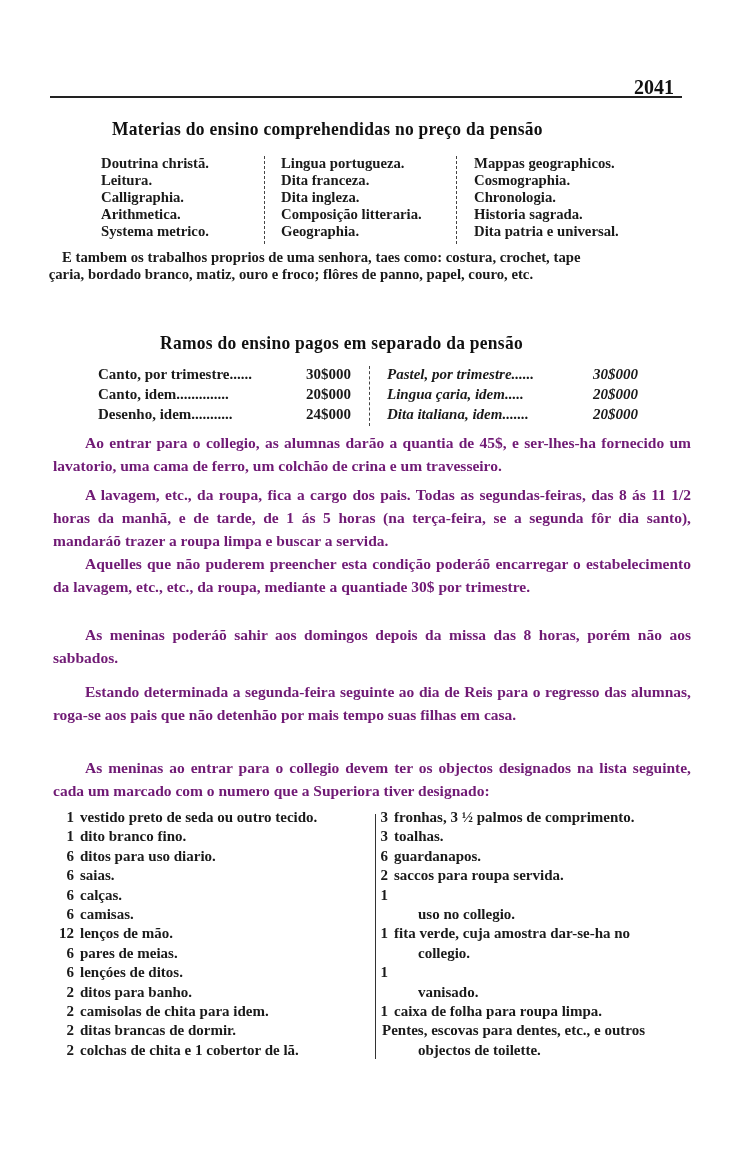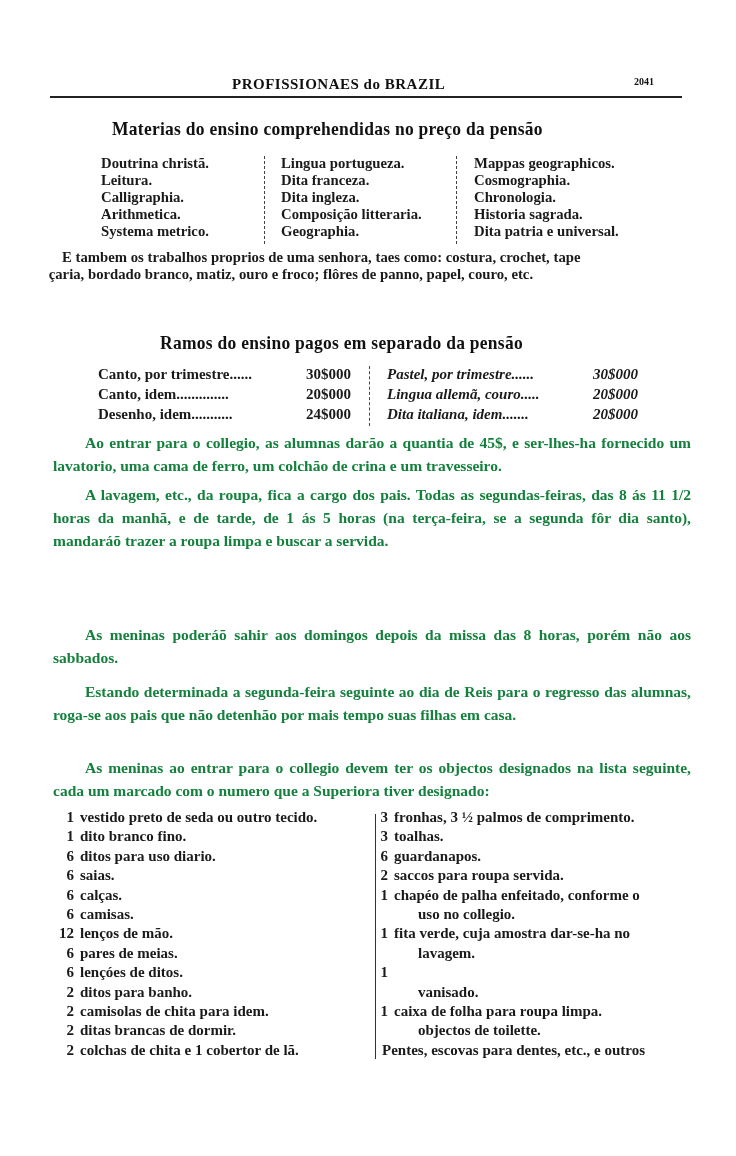--- a/index.html
+++ b/index.html
@@ -3,44 +3,43 @@
 <meta charset="utf-8">
 <style>
   html, body { margin:0; padding:0; }
   body {
     width:736px; height:1156px; background:#ffffff; color:#111;
     font-family:"DejaVu Serif", serif; position:relative; overflow:hidden;
   }
   .page { position:absolute; left:0; top:0; width:736px; height:1156px; }
   .abs { position:absolute; white-space:nowrap; }
   .header-title { left:232px; top:76px; font-size:15px; font-weight:bold; letter-spacing:0.5px; font-family:"Liberation Serif", serif; }
-  .page-num { left:634px; top:76px; font-size:10px; font-weight:bold; font-family:"Liberation Serif", serif; }
+  .page-num { left:634px; top:76px; font-size:20px; font-weight:bold; font-family:"Liberation Serif", serif; }
   .header-rule { position:absolute; left:50px; top:96px; width:632px; height:2px; background:#222; }
   .h2 { font-family:"Liberation Serif", serif; font-weight:bold; font-size:19px; letter-spacing:0.3px; transform:scaleX(0.92); transform-origin:left top; }
   .col { position:absolute; font-family:"Liberation Serif", serif; font-size:15.5px; line-height:17px; font-weight:bold; color:#1a1a1a; transform:scaleX(0.95); transform-origin:left top; }
   .col div { white-space:nowrap; }
   .bracket { position:absolute; width:0; border-left:1px dashed #444; }
-  .para { position:absolute; left:53px; width:638px; font-family:"Liberation Serif", serif; font-size:15.5px; line-height:23px; font-weight:bold; color:#15803d; text-align:justify; }
+  .para { position:absolute; left:53px; width:638px; font-family:"Liberation Serif", serif; font-size:15.5px; line-height:23px; font-weight:bold; color:#701a75; text-align:justify; }
   .para .indent { display:inline-block; width:32px; }
   .fees { position:absolute; font-family:"Liberation Serif", serif; font-size:15px; line-height:20px; font-weight:bold; color:#1a1a1a; }
   .fees .row { display:flex; white-space:nowrap; }
   .fees .lbl { display:inline-block; }
   .fees .amt { display:inline-block; position:absolute; }
   .list { position:absolute; font-family:"Liberation Serif", serif; font-size:15px; line-height:19.4px; font-weight:bold; color:#1a1a1a; }
   .list .item { white-space:nowrap; display:flex; }
   .list .qty { display:inline-block; width:22px; text-align:right; margin-right:6px; }
   .list .cont { padding-left:52px; }
   .vline { position:absolute; width:1px; background:#333; }
 </style>
 </head>
 <body>
 
 <div class="page">
 
-  <div class="abs header-title">PROFISSIONAES do BRAZIL</div>
   <div class="abs page-num">2041</div>
   <div class="header-rule"></div>
 
   <div class="abs h2" style="left:112px; top:118px;">Materias do ensino comprehendidas no preço da pensão</div>
 
   <div class="col" style="left:101px; top:154px;">
     <div>Doutrina christã.</div>
     <div>Leitura.</div>
     <div>Calligraphia.</div>
     <div>Arithmetica.</div>
@@ -84,31 +83,32 @@
         <span class="amt" style="left:208px;">24$000</span>
       </div>
   </div>
   <div class="bracket" style="left:369px; top:366px; height:60px;"></div>
   <div class="fees" style="left:387px; top:364px; width:270px;font-style:italic;">
     <div class="row">
         <span class="lbl">Pastel, por trimestre......</span>
         <span class="amt" style="left:206px;">30$000</span>
       </div>
     <div class="row">
-        <span class="lbl">Lingua allemã, couro.....</span>
+        <span class="lbl">Lingua çaria, idem.....</span>
         <span class="amt" style="left:206px;">20$000</span>
       </div>
     <div class="row">
         <span class="lbl">Dita italiana, idem.......</span>
         <span class="amt" style="left:206px;">20$000</span>
       </div>
   </div>
 
   <div class="para" style="top:431px;"><span class="indent"></span><span>Ao entrar para o collegio, as alumnas darão a quantia de 45$, e ser-lhes-ha fornecido um lavatorio, uma cama de ferro, um colchão de crina e um travesseiro.</span></div>
   <div class="para" style="top:483px;"><span class="indent"></span><span>A lavagem, etc., da roupa, fica a cargo dos pais. Todas as segundas-feiras, das 8 ás 11 1/2 horas da manhã, e de tarde, de 1 ás 5 horas (na terça-feira, se a segunda fôr dia santo), mandaráõ trazer a roupa limpa e buscar a servida.</span></div>
+  <div class="para" style="top:552px;"><span class="indent"></span><span>Aquelles que não puderem preencher esta condição poderáõ encarregar o estabelecimento da lavagem, etc., etc., da roupa, mediante a quantiade 30$ por trimestre.</span></div>
   <div class="para" style="top:623px;"><span class="indent"></span><span>As meninas poderáõ sahir aos domingos depois da missa das 8 horas, porém não aos sabbados.</span></div>
   <div class="para" style="top:680px;"><span class="indent"></span><span>Estando determinada a segunda-feira seguinte ao dia de Reis para o regresso das alumnas, roga-se aos pais que não detenhão por mais tempo suas filhas em casa.</span></div>
   <div class="para" style="top:744px;margin-top:12px;"><span class="indent"></span><span>As meninas ao entrar para o collegio devem ter os objectos designados na lista seguinte, cada um marcado com o numero que a Superiora tiver designado:</span></div>
 
   <div class="list" style="left:52px; top:808px;">
     <div class="item">
         <span class="qty">1</span>
         <span>vestido preto de seda ou outro tecido.</span>
       </div>
     <div class="item">
@@ -175,35 +175,34 @@
     <div class="item">
         <span class="qty">6</span>
         <span>guardanapos.</span>
       </div>
     <div class="item">
         <span class="qty">2</span>
         <span>saccos para roupa servida.</span>
       </div>
     <div class="item">
         <span class="qty">1</span>
-        <span>chapéo de palha enfeitado, conforme o</span>
       </div>
     <div class="item cont">uso no collegio.</div>
     <div class="item">
         <span class="qty">1</span>
         <span>fita verde, cuja amostra dar-se-ha no</span>
       </div>
-    <div class="item cont">lavagem.</div>
+    <div class="item cont">collegio.</div>
     <div class="item">
         <span class="qty">1</span>
       </div>
     <div class="item cont">vanisado.</div>
     <div class="item">
         <span class="qty">1</span>
         <span>caixa de folha para roupa limpa.</span>
       </div>
-    <div class="item cont">objectos de toilette.</div>
     <div class="item" style="padding-left:16px;">
         <span>Pentes, escovas para dentes, etc., e outros</span>
       </div>
+    <div class="item cont">objectos de toilette.</div>
   </div>
 
 </div>
 
 </body></html>

